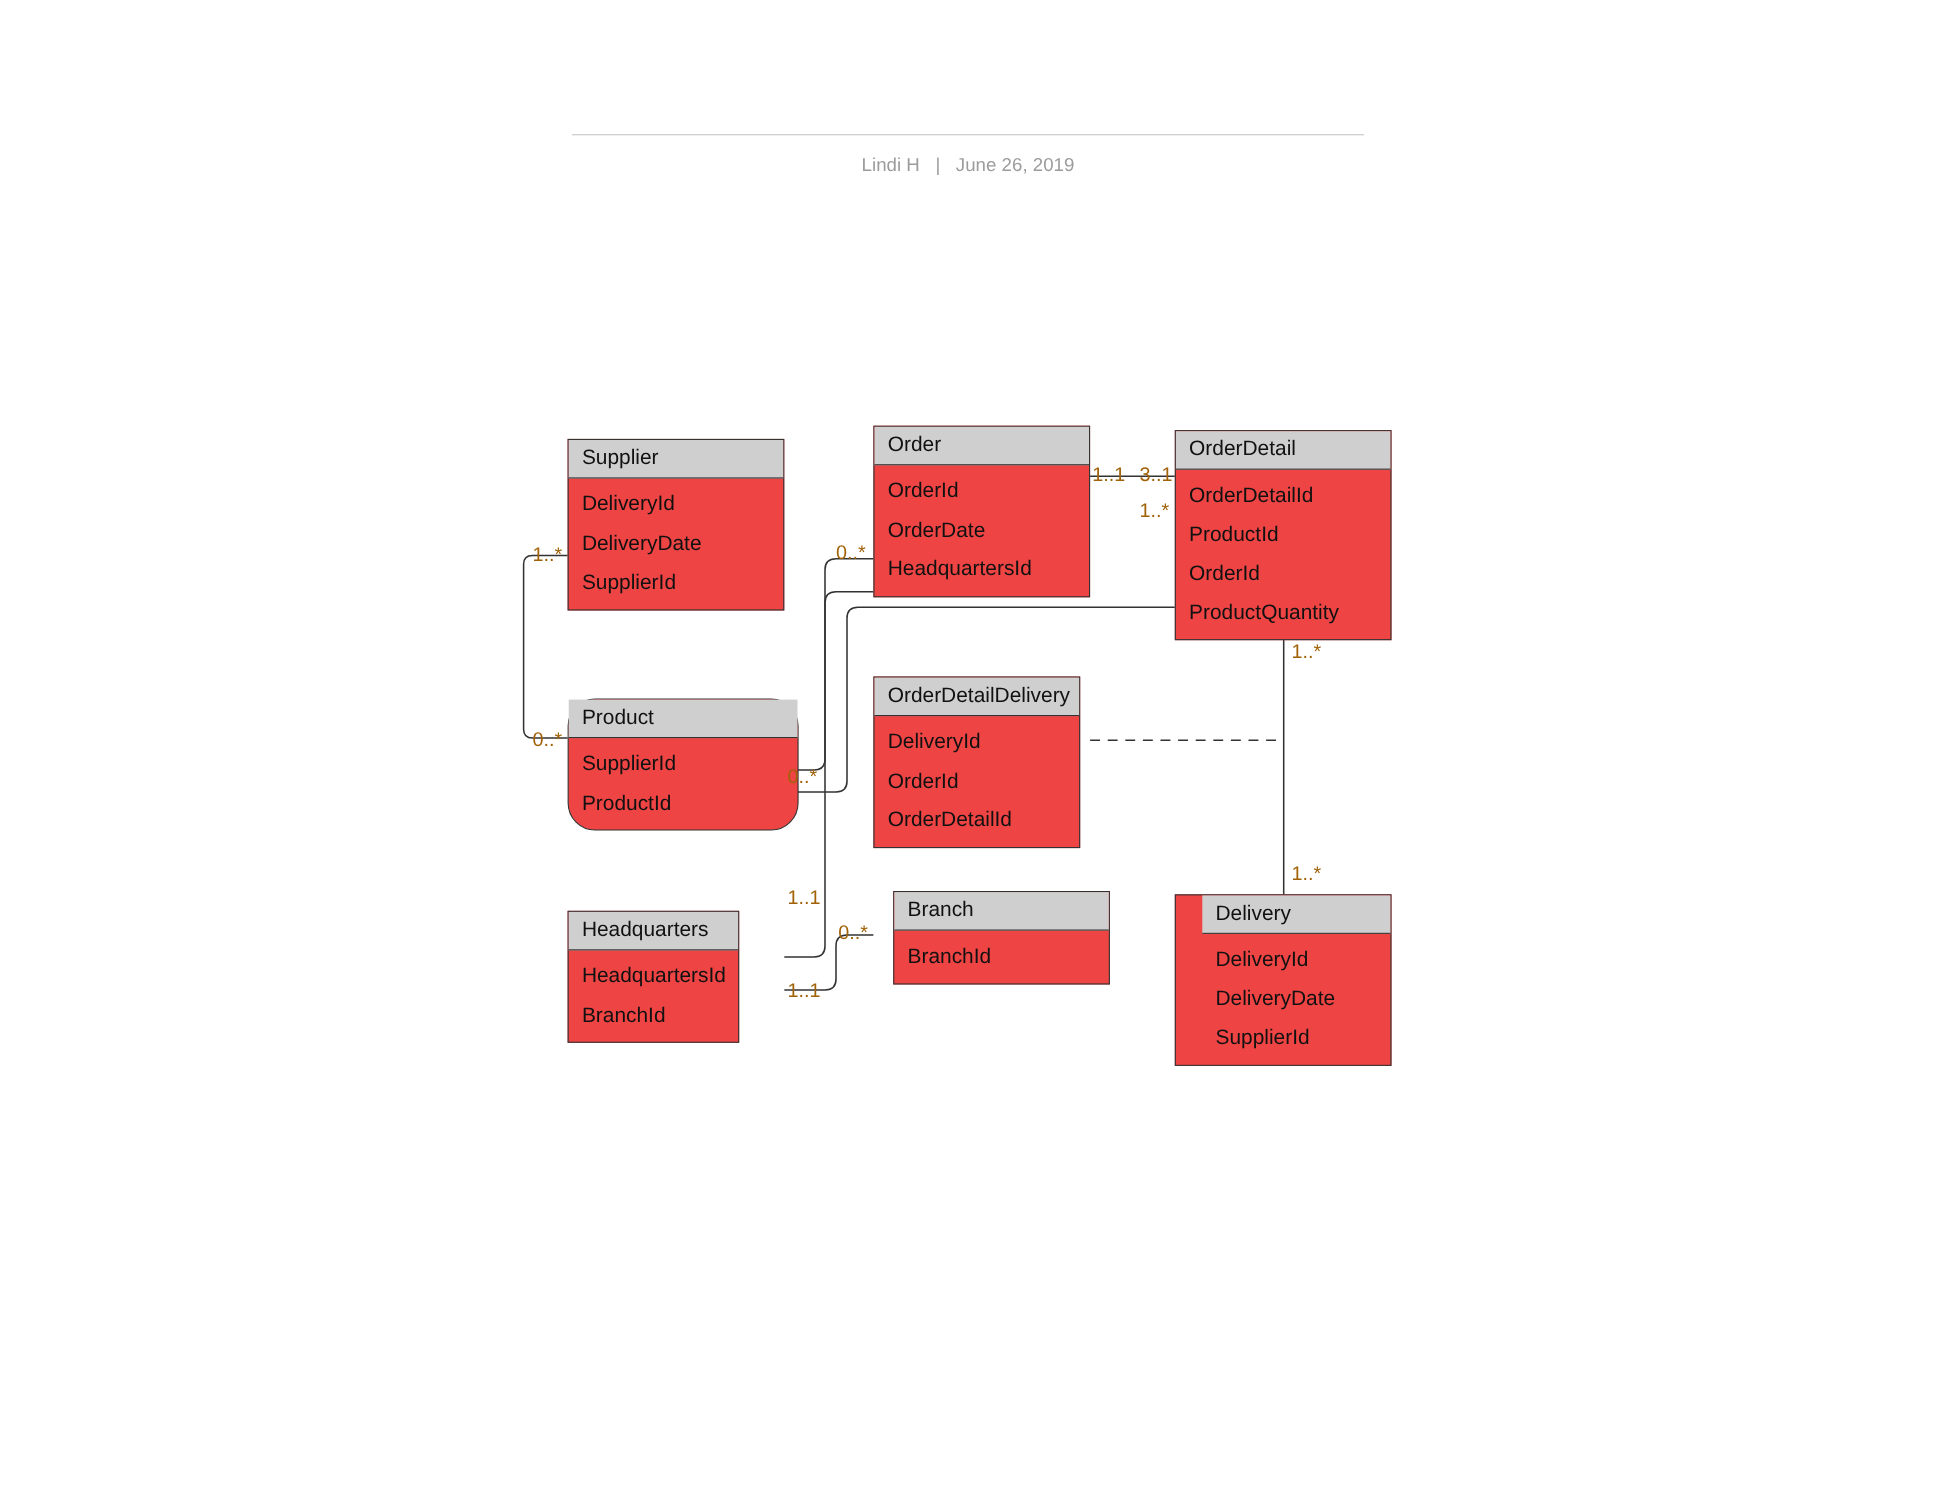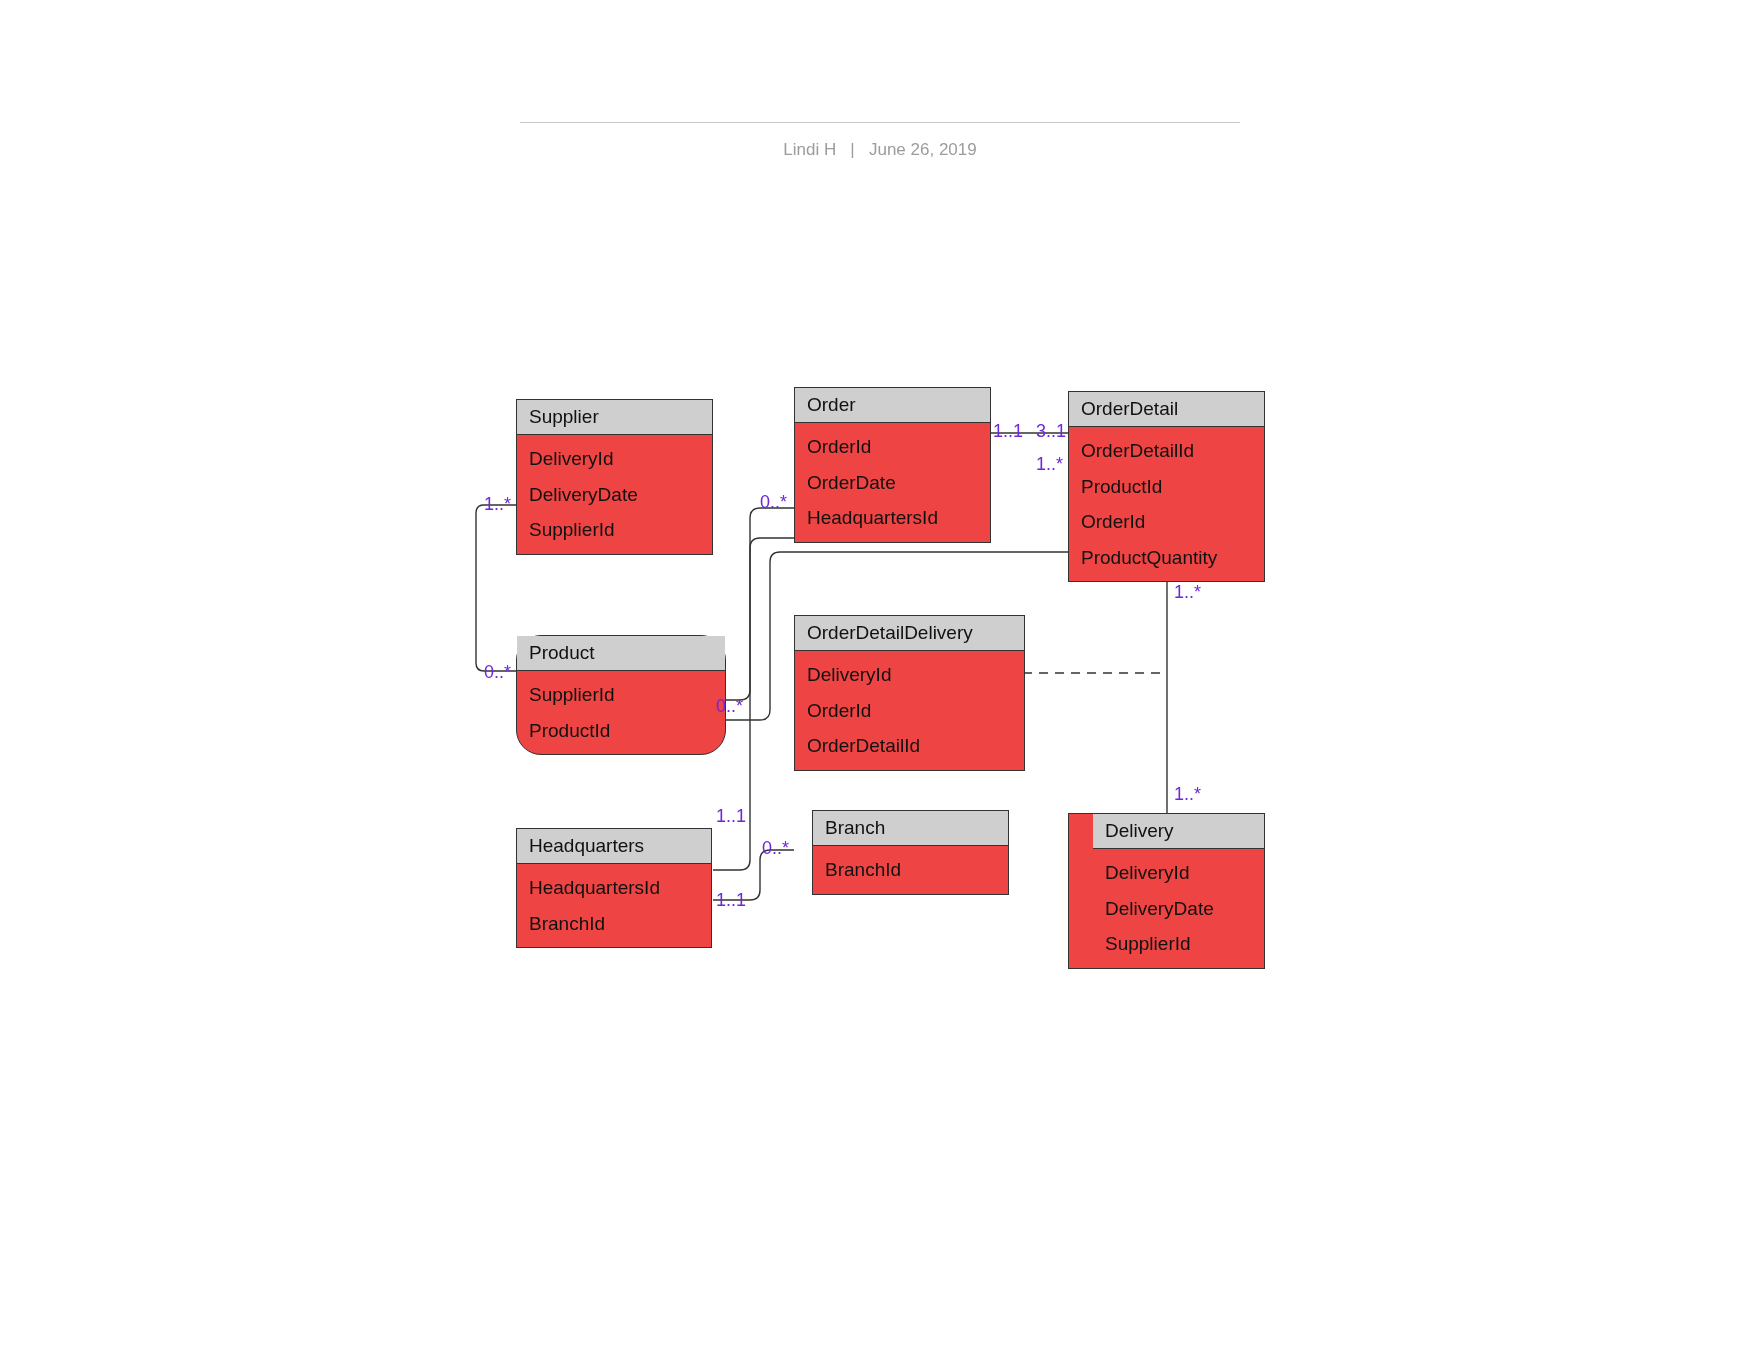--- a/index.html
+++ b/index.html
@@ -4,21 +4,21 @@
 <style>
   html,body{margin:0;padding:0;width:1760px;height:1360px;background:#fff;font-family:Arial,Helvetica,sans-serif;}
   .canvas{position:relative;width:1760px;height:1360px;}
   .title{position:absolute;left:50%;transform:translateX(-50%);top:78px;font-size:30px;font-weight:600;color:#969696;}
   .title-rule{position:absolute;left:520px;top:122px;width:720px;height:0;border-top:1px solid #c6c6c6;}
   .subtitle{position:absolute;left:50%;transform:translateX(-50%);top:140px;font-size:17px;color:#9c9c9c;}
   .entity{position:absolute;border:1px solid #333;background:#ef4444;box-sizing:border-box;}
   .entity-header{background:#cfcfcf;border-bottom:1px solid #333;padding:6px 12px;font-size:19px;color:#111;}
   .entity-body{padding:6px 0;}
   .entity-row{padding:4px 12px;font-size:19px;color:#111;line-height:1.45;}
-  .mult{position:absolute;font-size:18px;color:#6d28d9;}
+  .mult{position:absolute;font-size:18px;color:#a16207;}
   svg.lines{position:absolute;left:0;top:0;width:1760px;height:1360px;pointer-events:none;}
 </style>
 </head>
 <body>
 <div class="canvas">
 
 <div class="title-rule"></div>
 <div class="subtitle">
   <span>Lindi H</span>
   &nbsp;&nbsp;<span>|</span>&nbsp;&nbsp;
@@ -75,30 +75,30 @@
 </div>
 
 <div class="entity" style="left:516px;top:635px;width:210px;border-radius:25px;">
   <div class="entity-header">Product</div>
   <div class="entity-body">
     <div class="entity-row">SupplierId</div>
     <div class="entity-row">ProductId</div>
   </div>
 </div>
 
-<div class="entity" style="left:794px;top:615px;width:231px;">
+<div class="entity" style="left:794px;top:615px;width:188px;">
   <div class="entity-header">OrderDetailDelivery</div>
   <div class="entity-body">
     <div class="entity-row">DeliveryId</div>
     <div class="entity-row">OrderId</div>
     <div class="entity-row">OrderDetailId</div>
   </div>
 </div>
 
-<div class="entity" style="left:516px;top:828px;width:196px;">
+<div class="entity" style="left:516px;top:828px;width:156px;">
   <div class="entity-header">Headquarters</div>
   <div class="entity-body">
     <div class="entity-row">HeadquartersId</div>
     <div class="entity-row">BranchId</div>
   </div>
 </div>
 
 <div class="entity" style="left:794px;top:810px;width:197px;margin-left:18px;">
   <div class="entity-header">Branch</div>
   <div class="entity-body">

